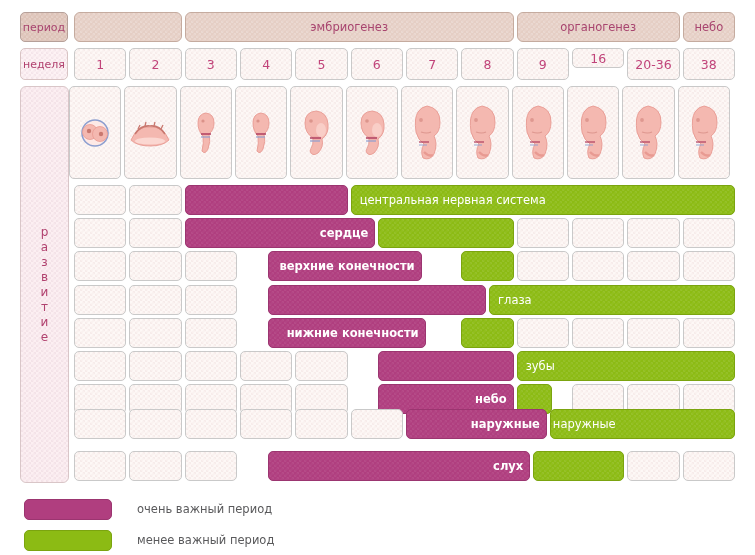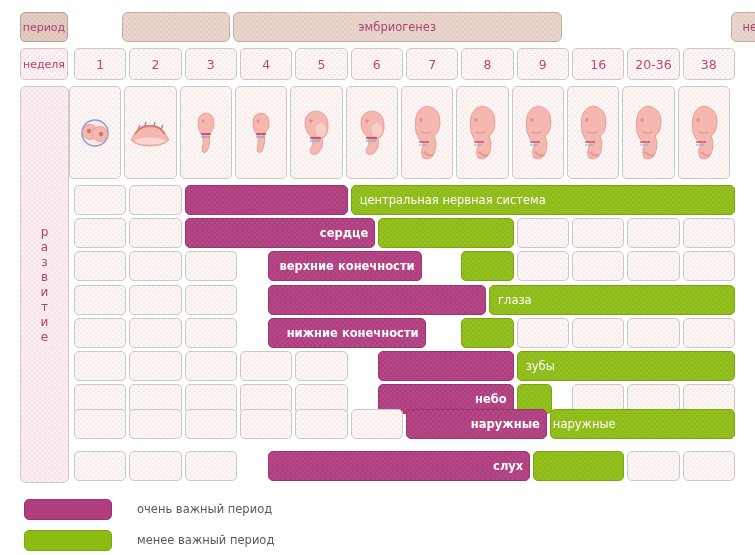--- a/index.html
+++ b/index.html
@@ -58,21 +58,20 @@
     border: 1px solid #c5ab9f;
     background: #e5cec4;
     background-image:
       linear-gradient(45deg, rgba(255,255,255,.2) 25%, transparent 25%, transparent 75%, rgba(255,255,255,.2) 75%),
       linear-gradient(45deg, rgba(255,255,255,.2) 25%, transparent 25%, transparent 75%, rgba(255,255,255,.2) 75%);
     background-size: 5px 5px;
     background-position: 0 0, 2.5px 2.5px;
     display: flex; align-items: center; justify-content: center;
     color: #a8456f;
     font-size: 11.5px;
-    margin-left: 48px;
   }
   .week-label {
     box-sizing: border-box;
     border-radius: 5px;
     border: 1px solid #d8c3c3;
     background: #fdf2f4;
     background-image:
       linear-gradient(45deg, rgba(226,200,210,.28) 25%, transparent 25%, transparent 75%, rgba(226,200,210,.28) 75%),
       linear-gradient(45deg, rgba(226,200,210,.28) 25%, transparent 25%, transparent 75%, rgba(226,200,210,.28) 75%);
     background-size: 5px 5px;
@@ -186,20 +185,23 @@
 
   <div class="period-row">
     <div class="hdr-label" style="position: absolute; left: 20px; top: 0px; width: 48px; height: 30px;">период</div>
     <div id="period-segments" style="position:relative;flex:1;height:100%">
         <div class="period-seg" style="position: absolute; left: 74px; width: 107.667px; top: 0px; height: 30px;">
           <span></span>
         </div>
         <div class="period-seg" style="position: absolute; left: 184.667px; width: 329px; top: 0px; height: 30px;">
           <span>эмбриогенез</span>
         </div>
+        <div class="period-seg" style="position: absolute; left: 516.667px; width: 163px; top: 0px; height: 30px;">
+          <span>органогенез</span>
+        </div>
         <div class="period-seg" style="position: absolute; left: 682.667px; width: 52.3333px; top: 0px; height: 30px;">
           <span>небо</span>
         </div>
       </div>
   </div>
 
   <div class="week-row">
     <div class="week-label" style="position: absolute; left: 20px; top: 0px; width: 48px; height: 32px;">неделя</div>
     <div id="week-cells" style="position:relative;flex:1;height:100%">
         <div class="cell week-cell" style="position: absolute; left: 74px; width: 52.3333px; top: 0px; height: 32px;">
@@ -222,21 +224,21 @@
         </div>
         <div class="cell week-cell" style="position: absolute; left: 406px; width: 52.3333px; top: 0px; height: 32px;">
           <span>7</span>
         </div>
         <div class="cell week-cell" style="position: absolute; left: 461.333px; width: 52.3333px; top: 0px; height: 32px;">
           <span>8</span>
         </div>
         <div class="cell week-cell" style="position: absolute; left: 516.667px; width: 52.3333px; top: 0px; height: 32px;">
           <span>9</span>
         </div>
-        <div class="cell week-cell" style="position: absolute; left: 572px; width: 52.3333px; top: 0px; height: 32px;">
+        <div class="cell week-cell" style="position: absolute; left: 572px; width: 52.3333px; top: 0px; height: 20px;">
           <span>16</span>
         </div>
         <div class="cell week-cell" style="position: absolute; left: 627.333px; width: 52.3333px; top: 0px; height: 32px;">
           <span>20-36</span>
         </div>
         <div class="cell week-cell" style="position: absolute; left: 682.667px; width: 52.3333px; top: 0px; height: 32px;">
           <span>38</span>
         </div>
       </div>
   </div>

